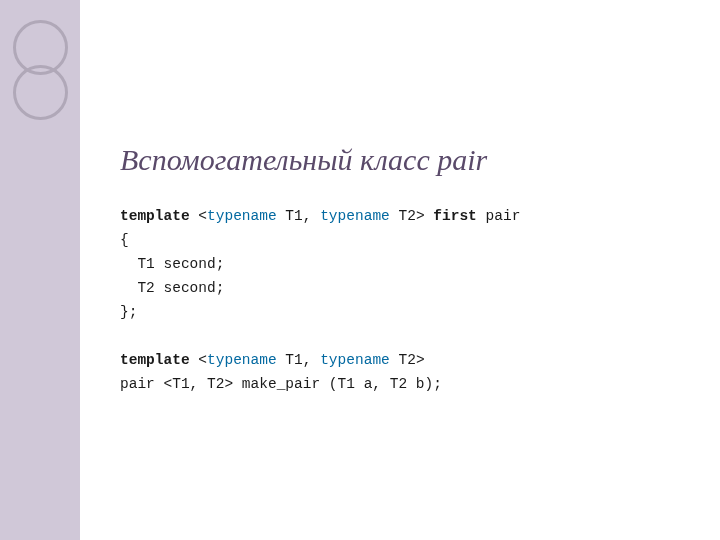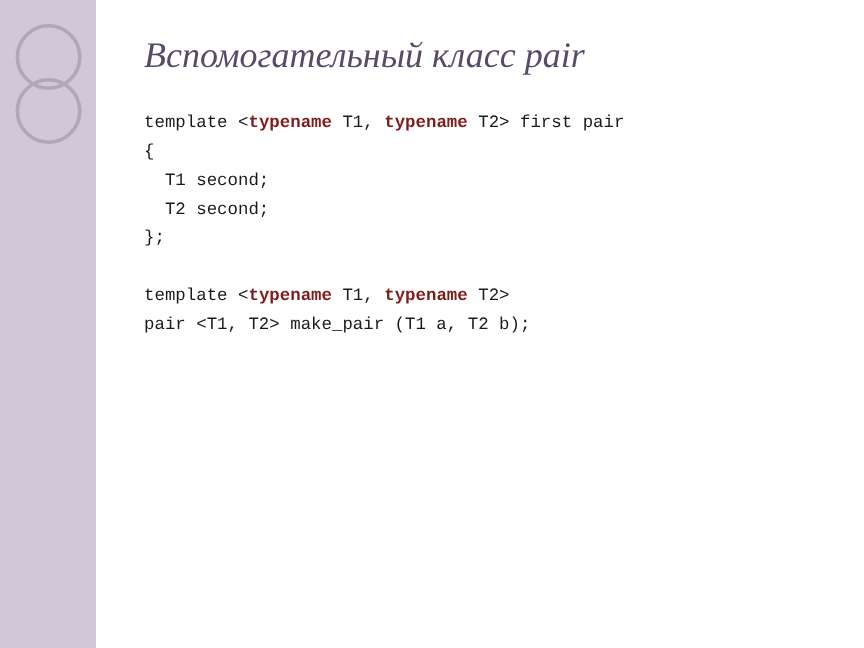--- a/index.html
+++ b/index.html
@@ -39,47 +39,48 @@
 
     .sidebar-circle:nth-child(2) {
       margin-top: -20px;
     }
 
     .main-content {
       flex: 1;
       padding: 30px 40px 30px 40px;
       display: flex;
       flex-direction: column;
+      justify-content: center;
     }
 
     .slide-title {
       font-family: 'Georgia', serif;
       font-size: 30px;
       color: #5a4a6a;
       font-weight: normal;
       margin-bottom: 28px;
       font-style: italic;
     }
 
     .code-block {
       font-family: 'Courier New', Courier, monospace;
       font-size: 14.5px;
       line-height: 1.65;
       color: #1a1a1a;
       white-space: pre;
     }
 
     .code-block .kw {
-      font-weight: normal;
+      font-weight: bold;
       color: #1a1a1a;
     }
 
     .code-block .type-kw {
-      font-weight: bold;
-      color: #7f1d1d;
+      font-weight: normal;
+      color: #0369a1;
     }
 
     .code-section {
       margin-bottom: 20px;
     }
 
     .code-section2 {
       margin-top: 4px;
     }
   </style>

